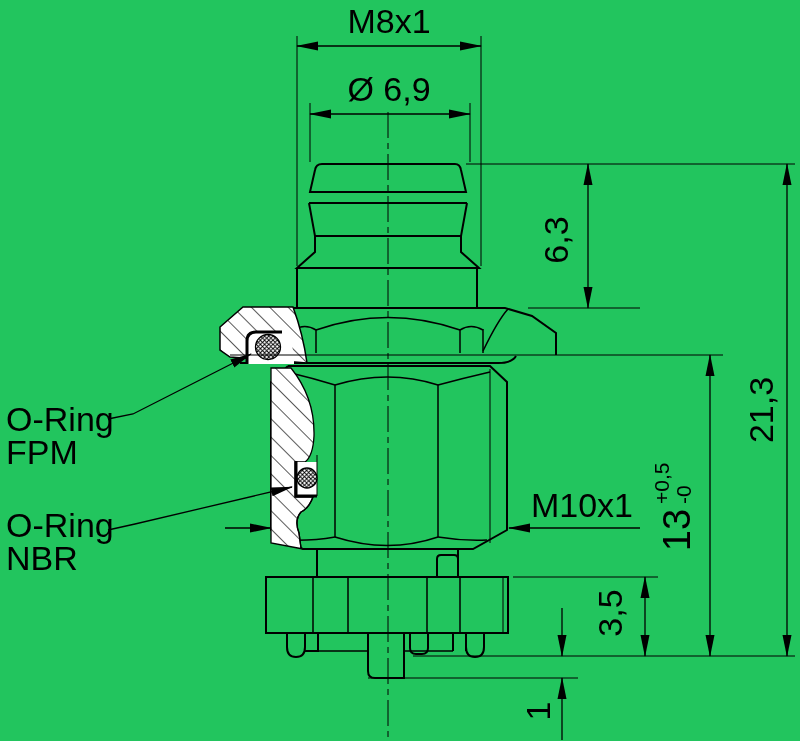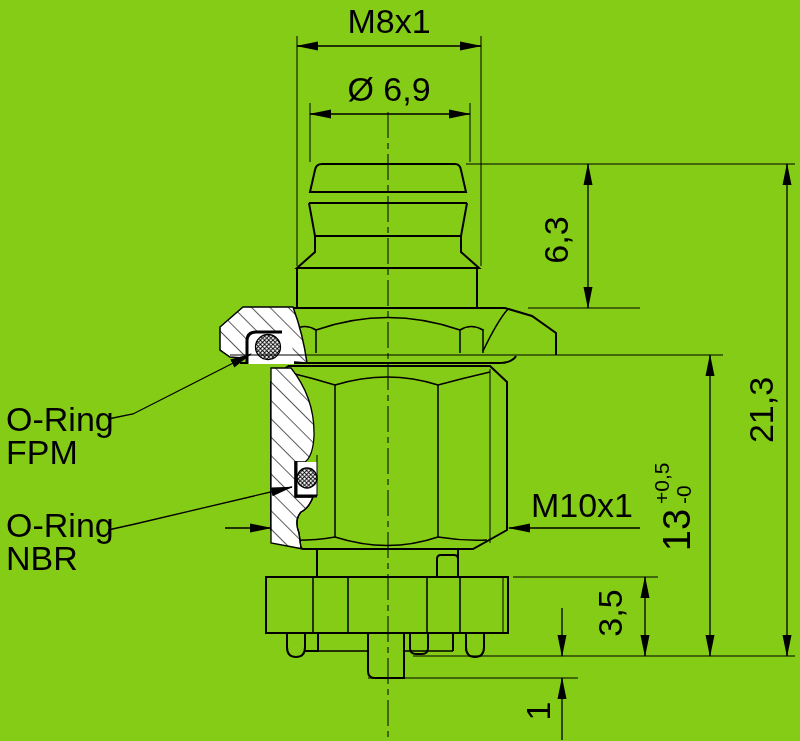--- a/index.html
+++ b/index.html
@@ -1,16 +1,16 @@
 <!DOCTYPE html>
 <html><head>
 <meta charset="utf-8">
 <style>
   html,body{margin:0;padding:0;background:#ffffff;}
-  .stage{width:800px;height:741px;position:relative;background:#84cc16;overflow:hidden;
+  .stage{width:800px;height:741px;position:relative;background:#22c55e;overflow:hidden;
          font-family:"Liberation Sans", sans-serif;}
   svg text{fill:#000;font-family:"Liberation Sans", sans-serif;}
   svg .dimtxt{font-size:34px;}
   svg .big{font-size:38px;}
   svg .tol{font-size:21px;}
 </style>
 </head>
 <body>
 
 <div class="stage">

